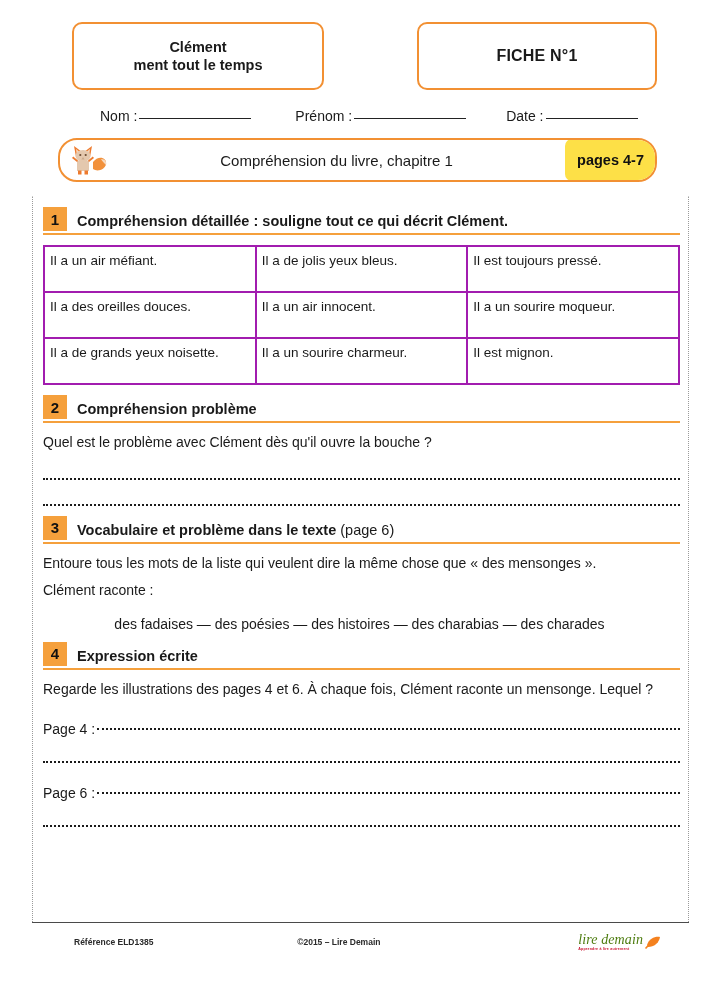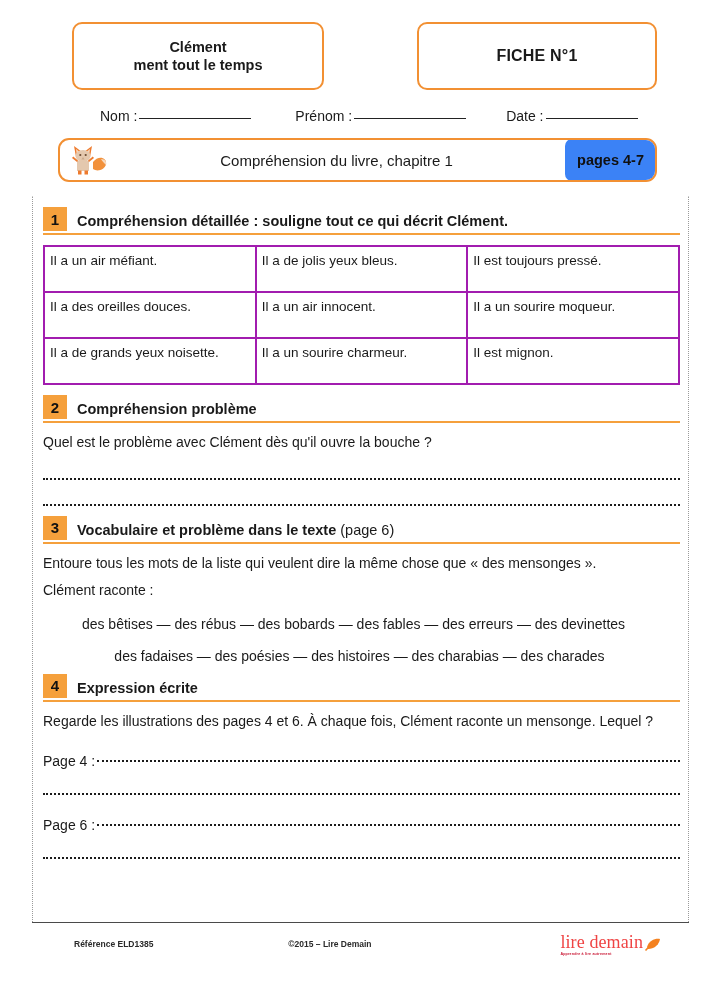--- a/index.html
+++ b/index.html
@@ -51,42 +51,42 @@
   .r2 { width: 112px; }
   .r3 { width: 92px; }
   .sp-a { width: 44px; }
   .sp-b { width: 40px; }
 
   
   .chapbar {
     margin: 14px 50px 0 58px;
     height: 44px;
     border: 2px solid #F29033;
-    border-radius: 11px;
+    border-radius: 19px;
     background: #fff;
     display: flex;
     align-items: center;
     overflow: hidden;
     position: relative;
   }
   .fox-wrap {
     width: 56px; height: 100%;
     display: flex; align-items: center; justify-content: center;
     flex: 0 0 auto;
   }
   .chaptitle {
     flex: 1 1 auto;
     text-align: center;
     font-size: 15px;
     padding-right: 8px;
   }
   .pages-badge {
     flex: 0 0 auto;
     align-self: stretch;
-    background: #3b82f6;
+    background: #fde047;
     color: #111;
     font-size: 14.5px;
     font-weight: bold;
     display: flex;
     align-items: center;
     padding: 0 12px;
     border-radius: 7px;
     margin: -1px -1px -1px 0;
   }
 
@@ -182,23 +182,24 @@
     padding: 9px 46px 0 74px;
     font-size: 8.5px;
     font-weight: bold;
     color: #2a2a2a;
   }
   .foot-ref { flex: 0 0 auto; }
   .foot-copy { flex: 1 1 auto; text-align: center; padding-right: 54px; }
   .foot-logo { flex: 0 0 auto; display: flex; align-items: center; }
   .logo-text {
     font-family: "Liberation Serif", serif;
-    font-size: 18px;
+    font-style: italic;
+    font-size: 14px;
     font-weight: normal;
-    color: #ef4444;
+    color: #4d7c0f;
     letter-spacing: .1px;
   }
   .logo-sub {
     font-size: 3.6px;
     color: #C8102E;
     letter-spacing: .2px;
     margin-top: -1px;
   }
 </style>
 </head>
@@ -304,21 +305,20 @@
 
     <div class="sec-head">
       <div class="sec-num">3</div>
       <div class="sec-title">
         <span>Vocabulaire et problème dans le texte</span>
         <span class="light">(page 6)</span>
       </div>
     </div>
     <div class="qtext">Entoure tous les mots de la liste qui veulent dire la même chose que « des mensonges ».</div>
     <div class="qtext tight">Clément raconte :</div>
-    <div class="wordline indent-a">des bêtises — des rébus — des bobards — des fables — des erreurs — des devinettes</div>
     <div class="wordline indent-b">des fadaises — des poésies — des histoires — des charabias — des charades</div>
 
     <div class="sec-head">
       <div class="sec-num">4</div>
       <div class="sec-title">Expression écrite</div>
     </div>
     <div class="qtext">Regarde les illustrations des pages 4 et 6. À chaque fois, Clément raconte un mensonge. Lequel ?</div>
 
     <div class="pageline">
       <span class="lbl">Page 4 :</span>

